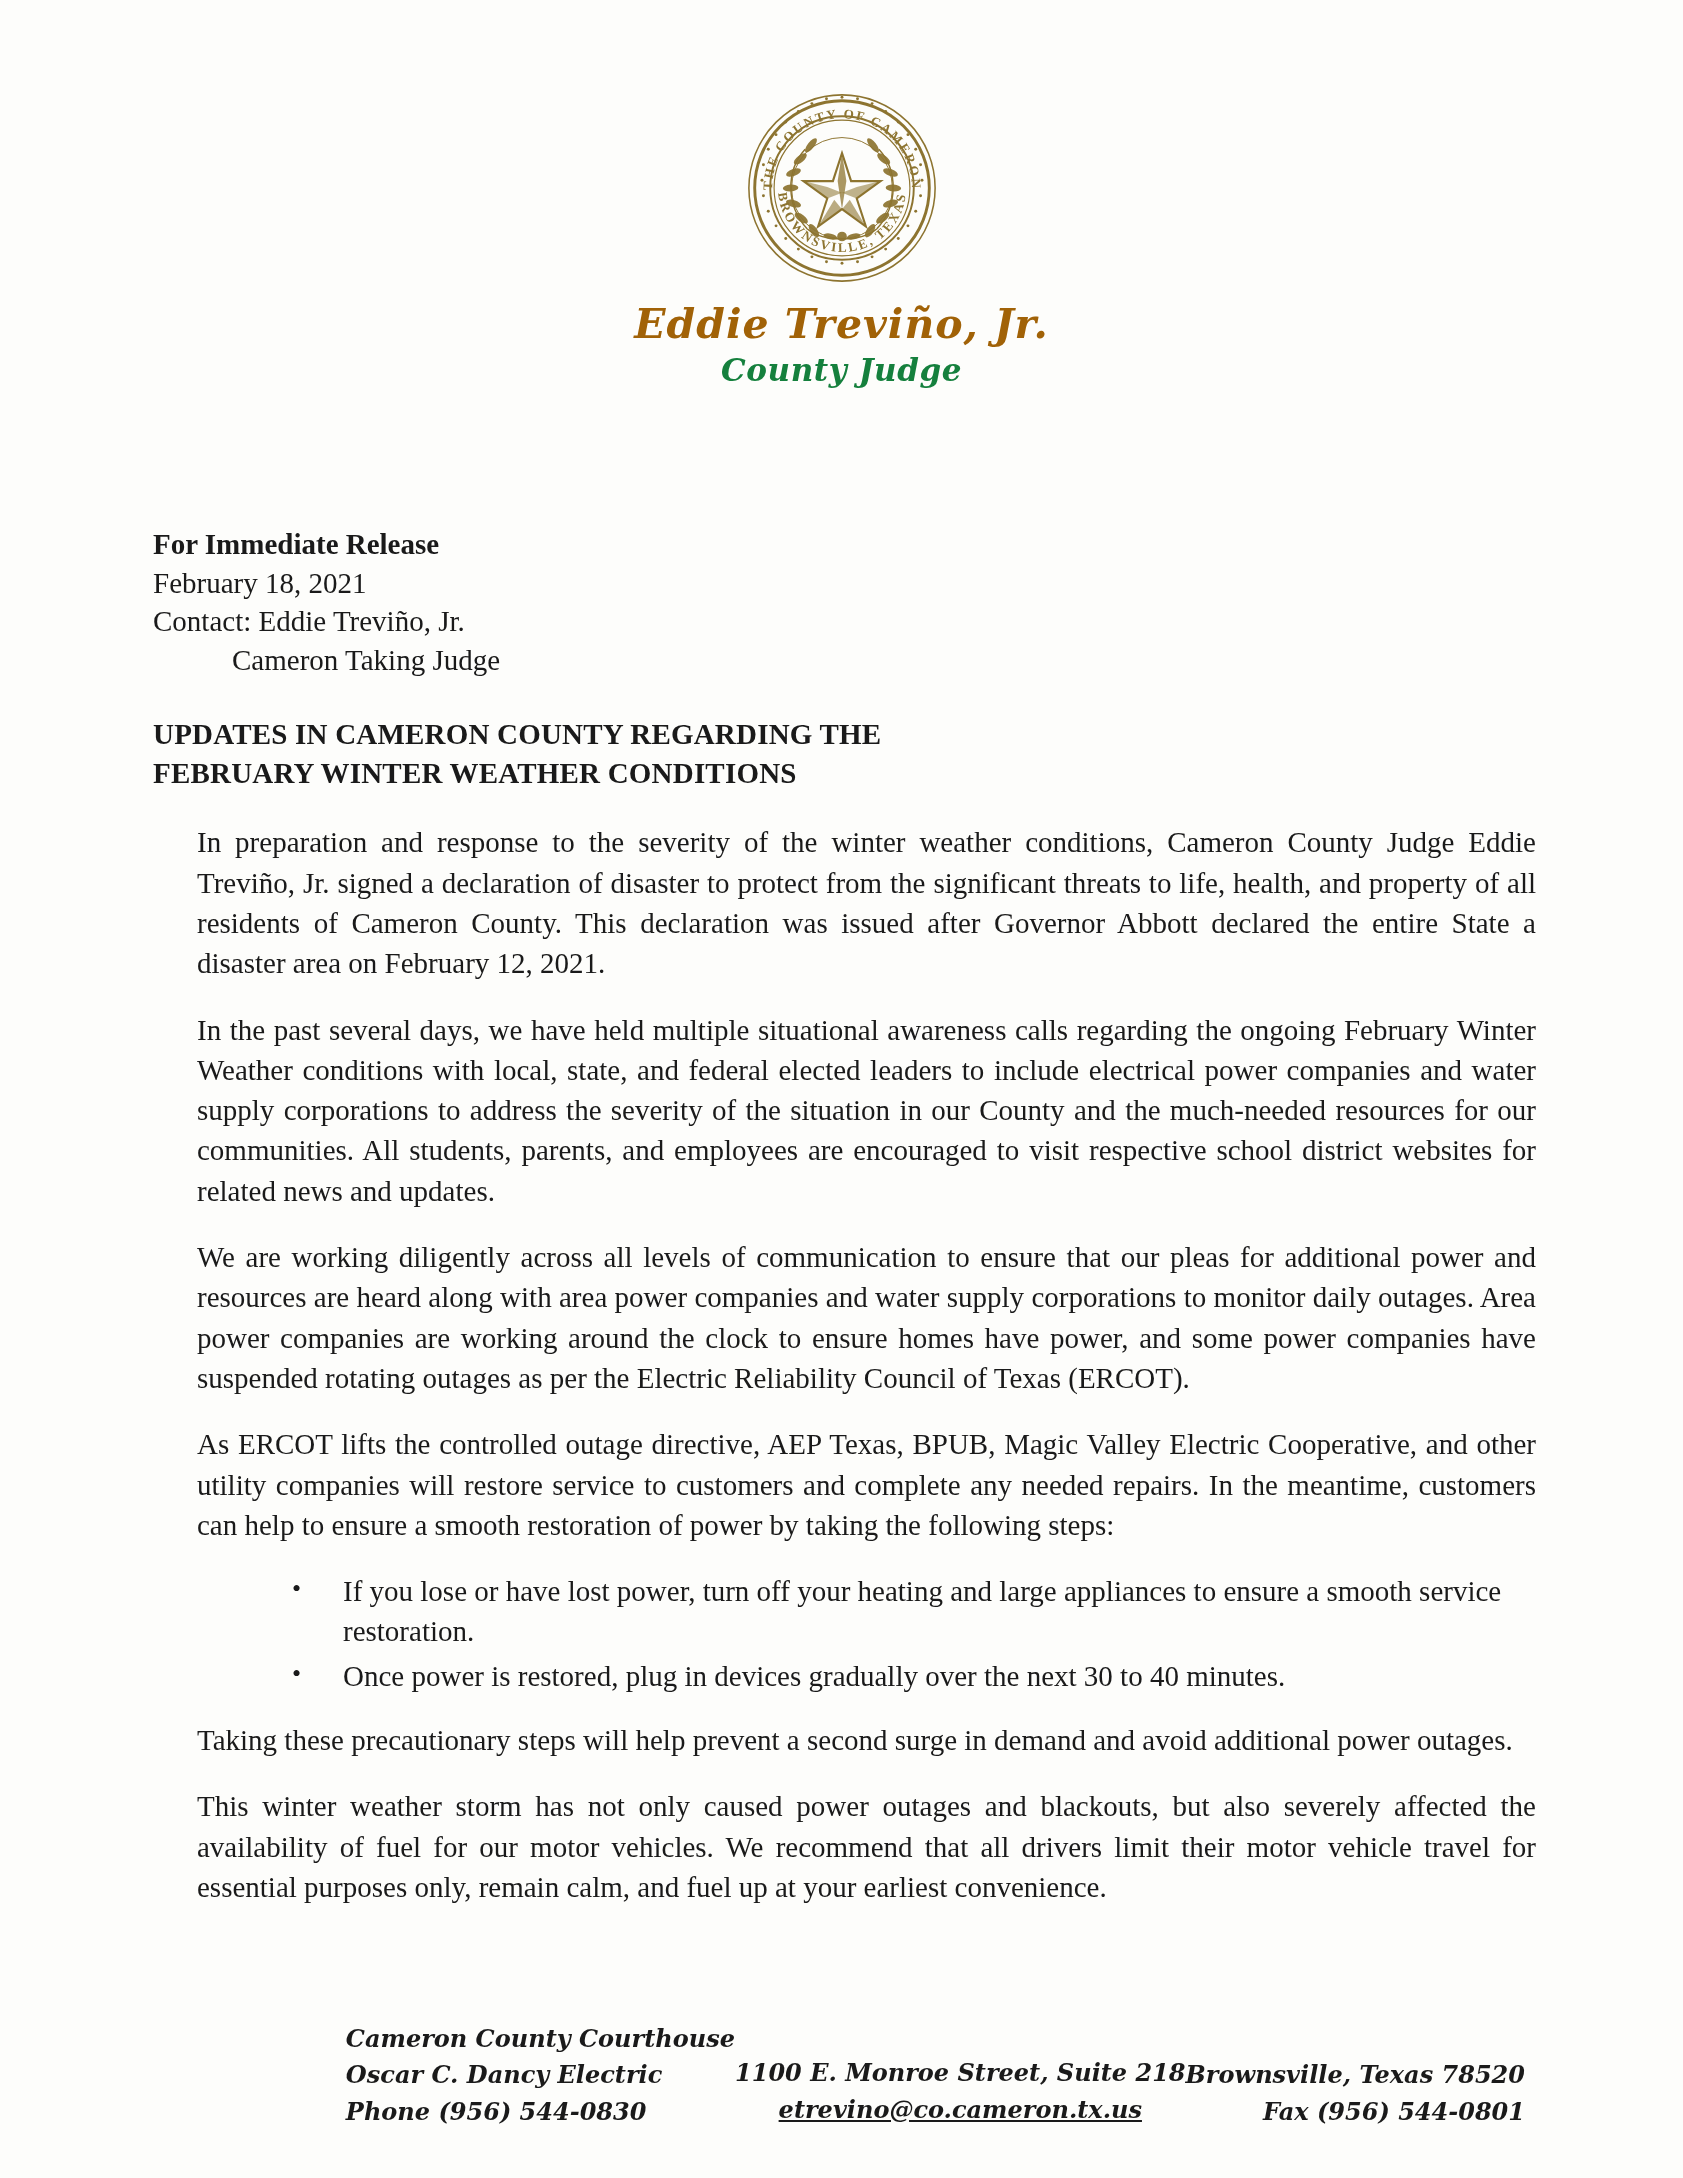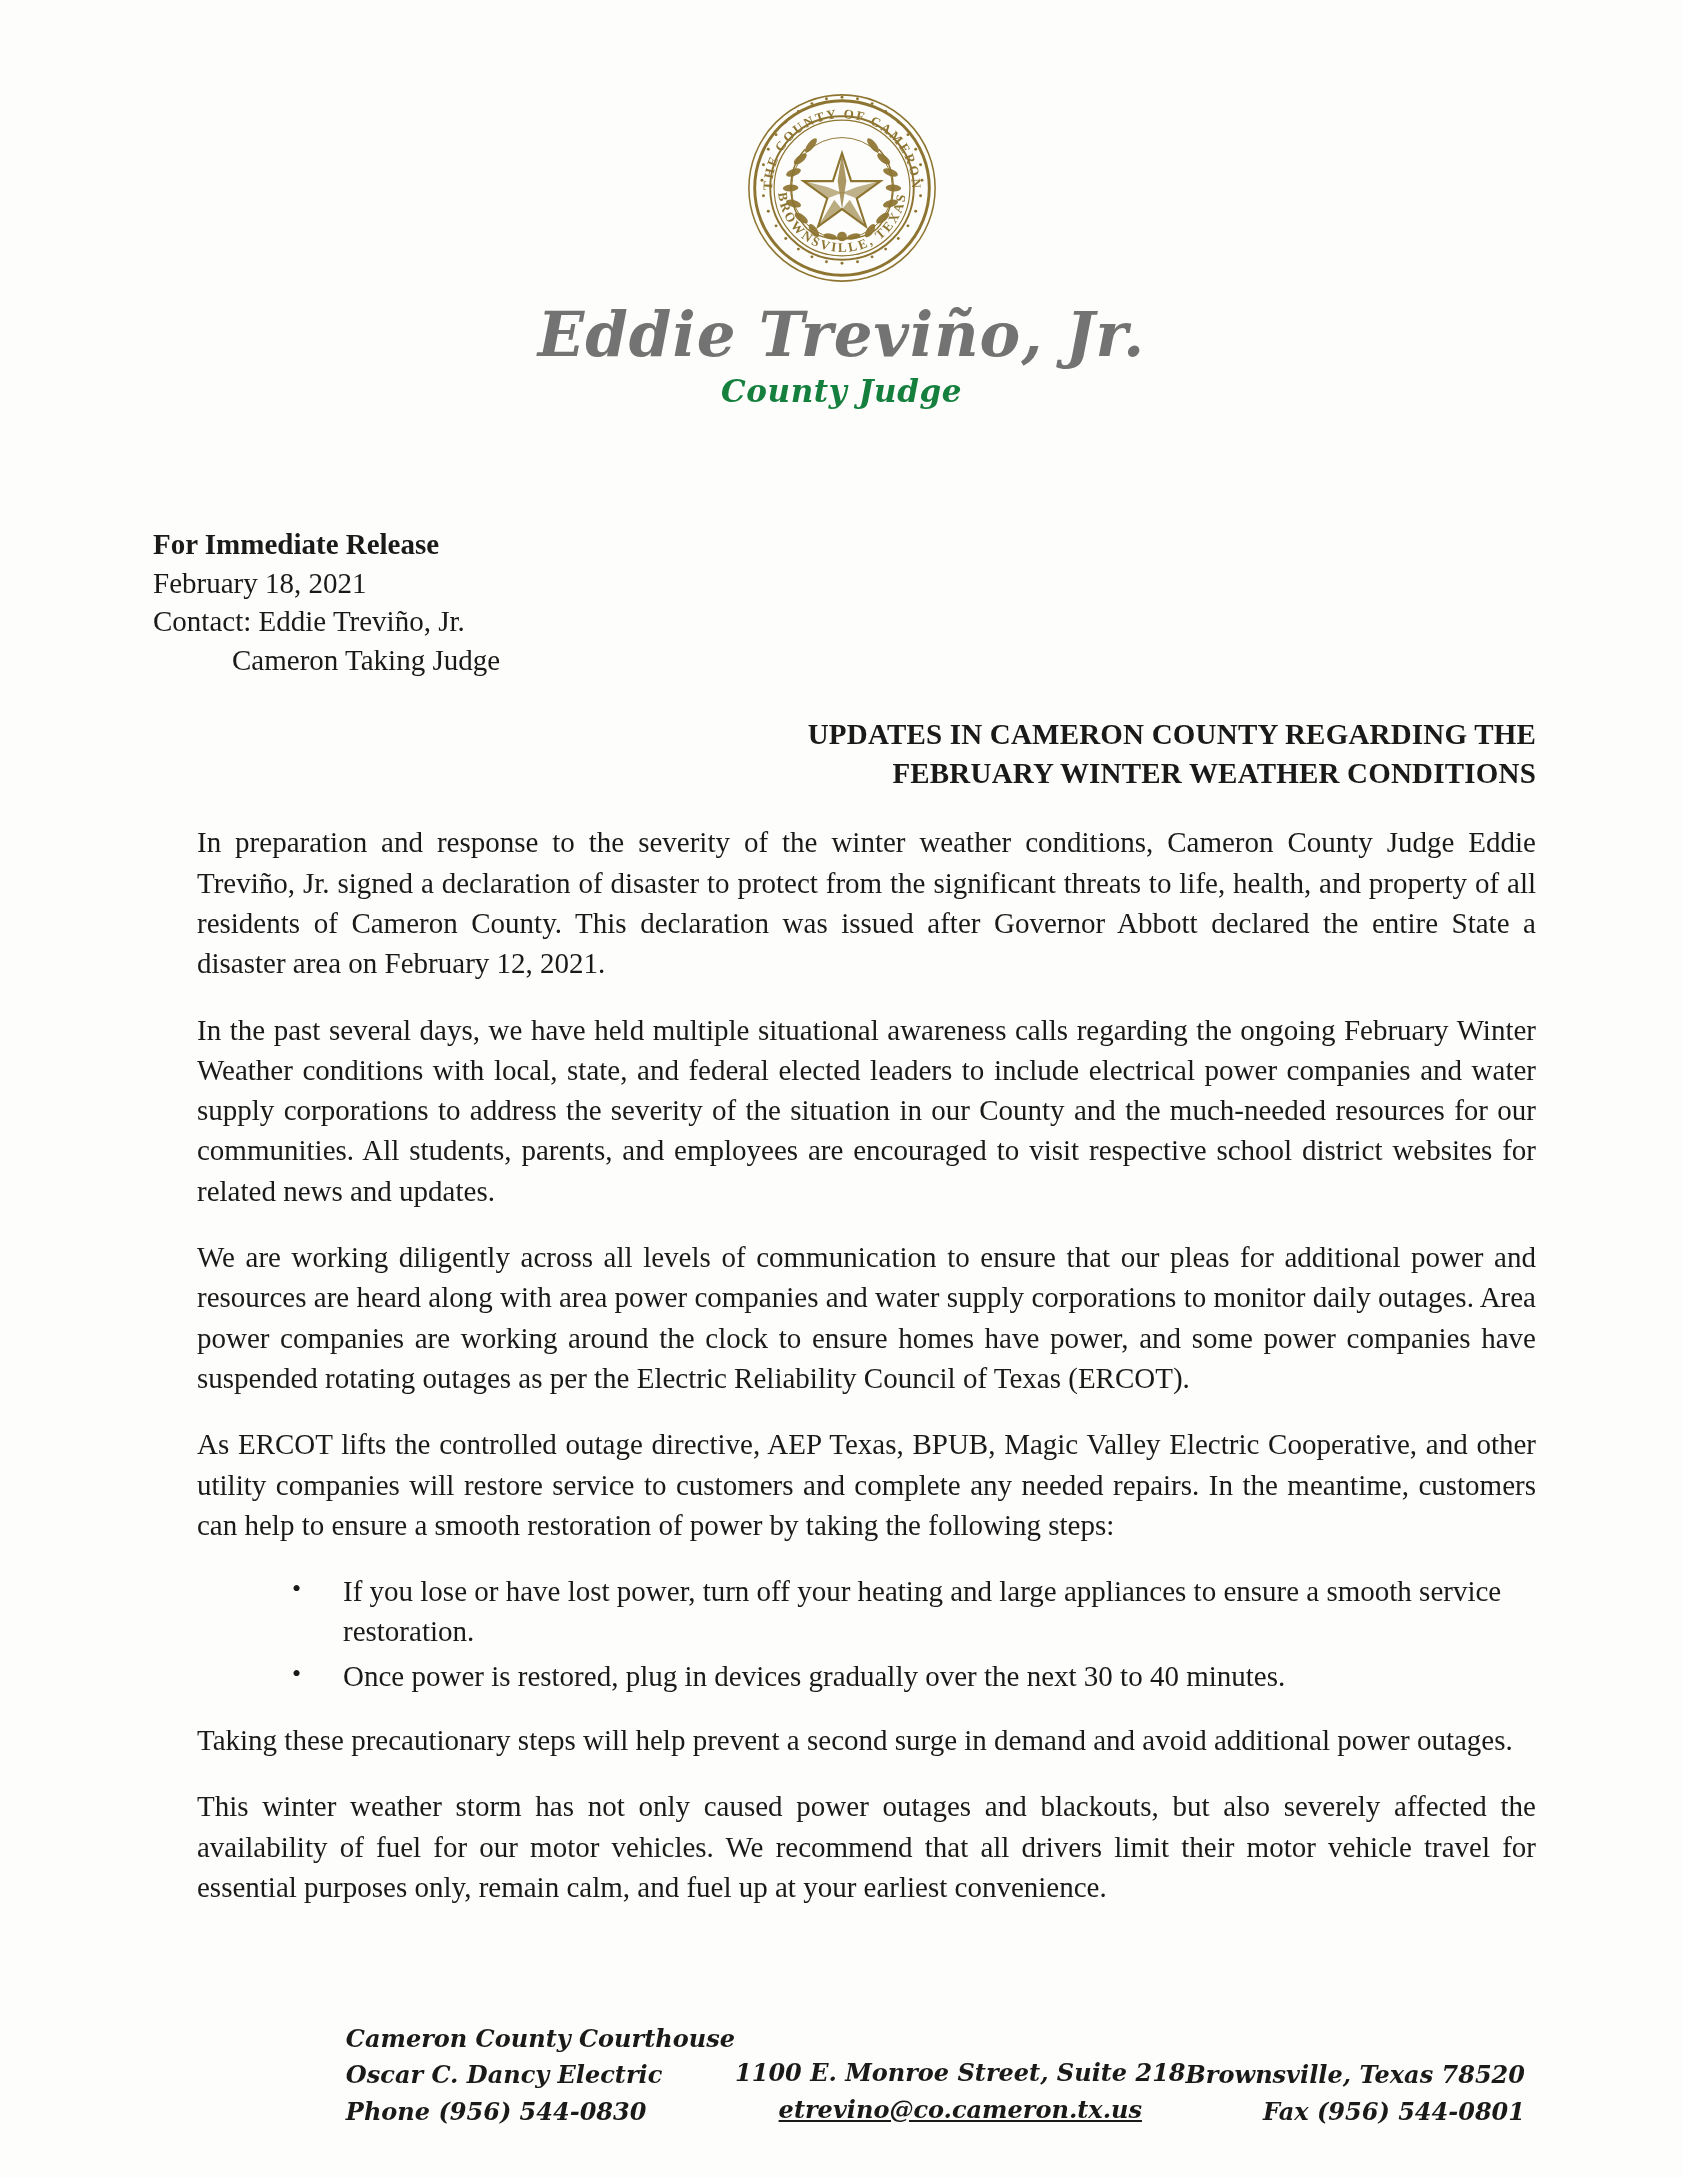--- a/index.html
+++ b/index.html
@@ -37,23 +37,23 @@
   .seal {
     width: 194px;
     height: 194px;
     display: block;
   }
   .judge-name {
     margin-top: 18px;
     font-family: "DejaVu Serif", "Liberation Serif", serif;
     font-style: italic;
     font-weight: bold;
-    font-size: 61px;
+    font-size: 41px;
     letter-spacing: 1px;
-    color: #737373;
+    color: #a16207;
     line-height: 1.05;
   }
   .judge-title {
     margin-top: 6px;
     font-family: "DejaVu Serif", "Liberation Serif", serif;
     font-style: italic;
     font-weight: bold;
     font-size: 31px;
     letter-spacing: 0.6px;
     color: #15803d;
@@ -74,21 +74,21 @@
   .release-head .bold {
     font-weight: bold;
   }
   .release-head .indent {
     display: inline-block;
     padding-left: 79px;
   }
 
   .doc-title {
     margin-top: 36px;
-    text-align: right;
+    text-align: left;
     font-weight: bold;
     font-size: 29px;
     line-height: 1.33;
     letter-spacing: 0.2px;
   }
 
   p.para {
     margin: 0 0 26px 0;
     font-size: 29px;
     line-height: 1.39;

